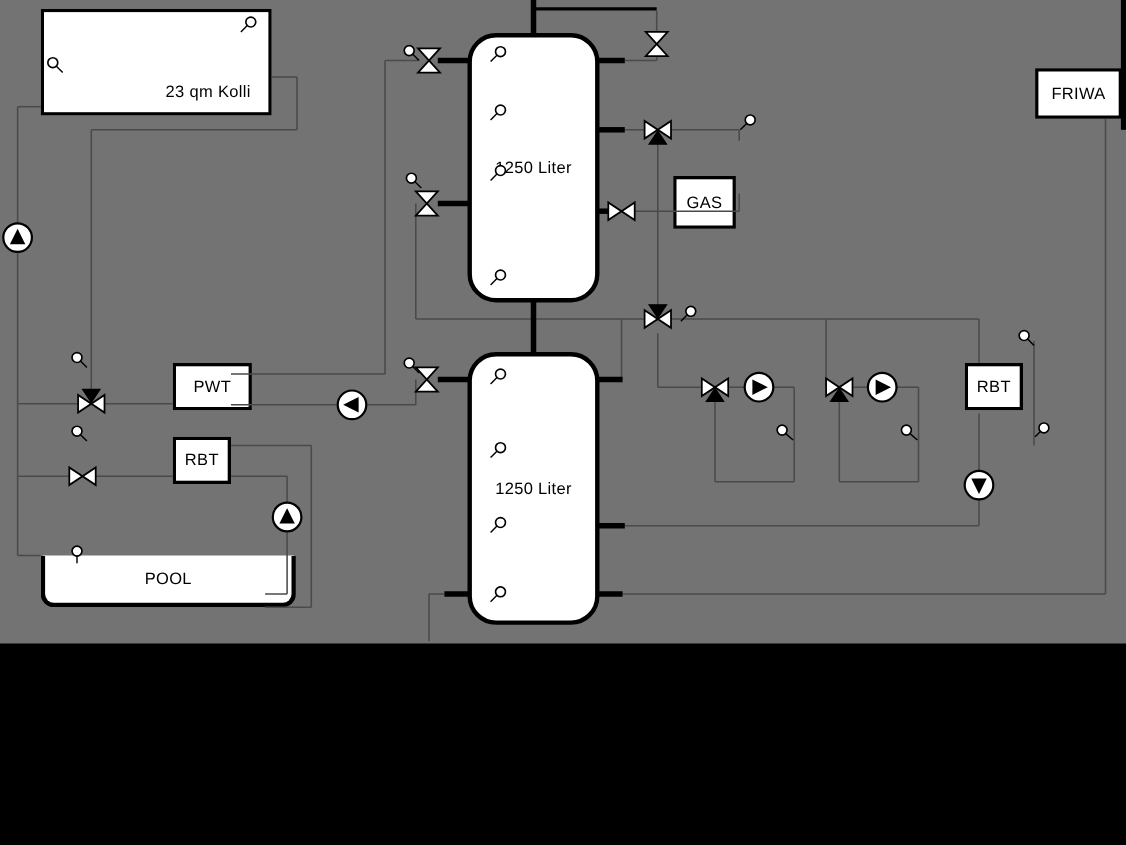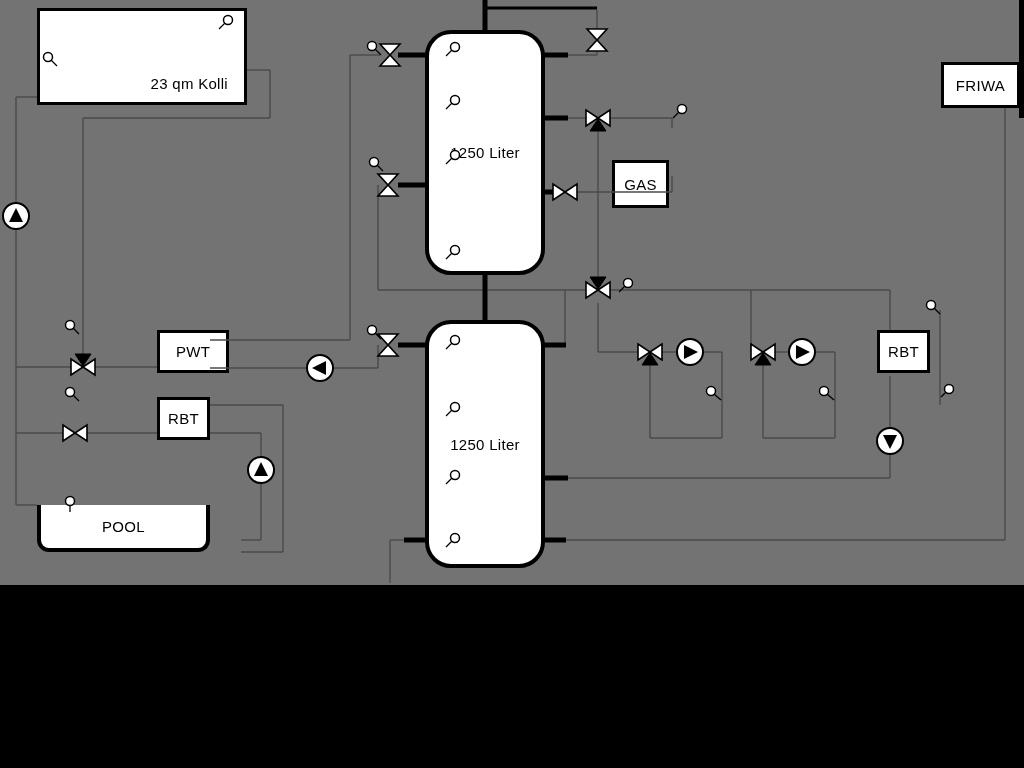--- a/index.html
+++ b/index.html
@@ -11,21 +11,21 @@
   .collector{left:37px;top:8px;width:210px;height:97px;border:3px solid #000;}
   .collector .lbl{position:absolute;right:16px;bottom:10px;}
   .tank{left:425px;width:120px;border:4px solid #000;border-radius:26px;}
   .tank1{top:30px;height:245px;}
   .tank2{top:320px;height:248px;}
   .gas{left:612px;top:128px;width:57px;height:48px;border:3px solid #000;margin-top:32px;}
   .friwa{left:941px;top:62px;width:79px;height:46px;border:3px solid #000;}
   .pwt{left:157px;top:330px;width:72px;height:43px;border:3px solid #000;}
   .rbtl{left:157px;top:397px;width:53px;height:43px;border:3px solid #000;}
   .rbtr{left:877px;top:330px;width:53px;height:43px;border:3px solid #000;}
-  .pool{left:37px;top:505px;width:173px;height:47px;border:4px solid #000;border-top:none;
+  .pool{left:37px;top:505px;width:232px;height:47px;border:4px solid #000;border-top:none;
         border-radius:0 0 12px 12px;text-align:right;}
   svg.piping{position:absolute;left:0;top:0;z-index:3;pointer-events:none;}
   .footer{position:absolute;left:0;top:585px;width:1024px;height:183px;background:#000;z-index:4;}
   .gl{stroke:#4a4a4a;stroke-width:1.4;fill:none;}
   .tk{stroke:#000;stroke-width:5;fill:none;}
   .hd{stroke:#000;stroke-width:3;fill:none;}
   .vw{fill:#fff;stroke:#000;stroke-width:1.6;}
   .vb{fill:#000;stroke:#000;stroke-width:1;}
   .pm{fill:#fff;stroke:#000;stroke-width:2;}
   .pt{fill:#000;stroke:none;}

